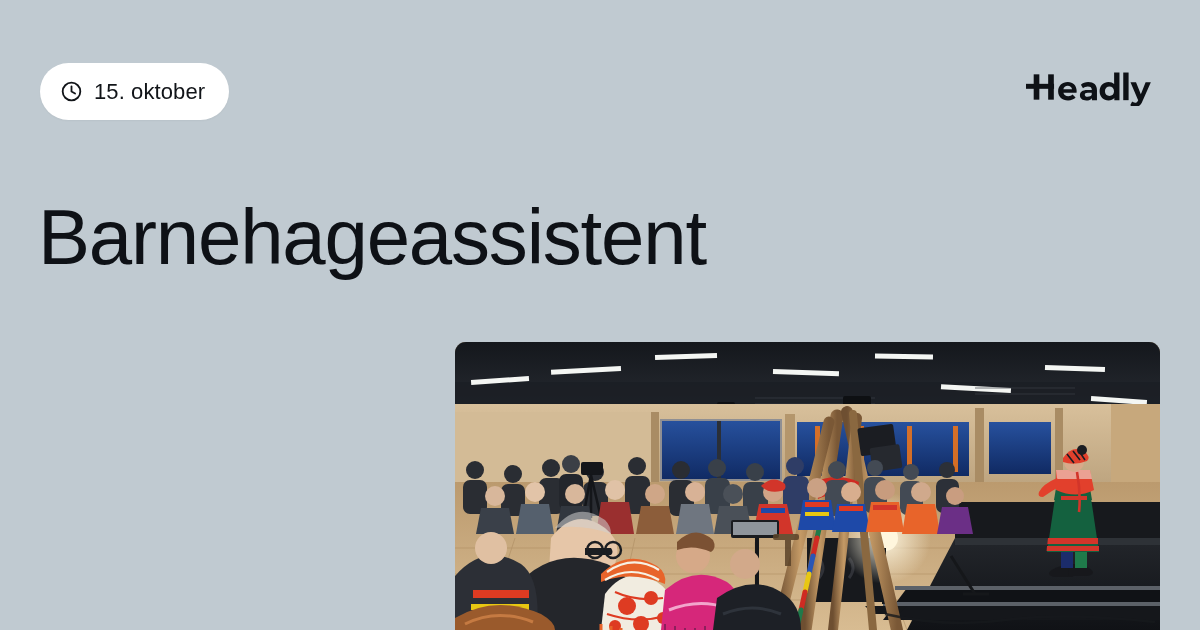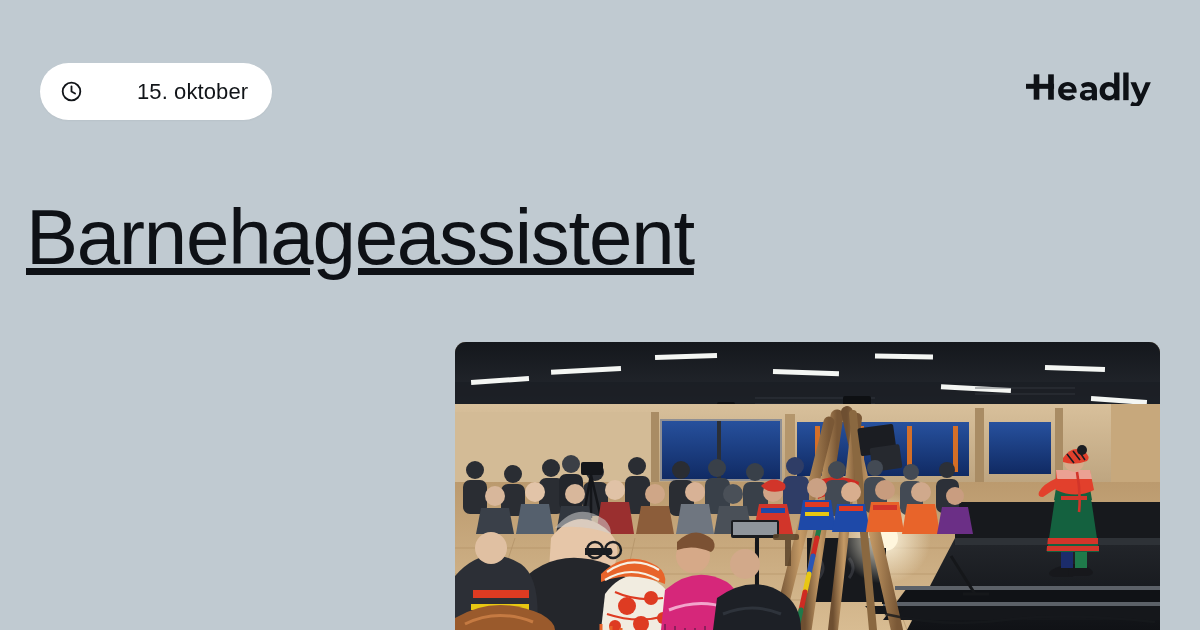--- a/index.html
+++ b/index.html
@@ -17,37 +17,36 @@
     height:57px;
     display:flex; align-items:center; gap:11px;
     padding:0 24px 0 20px;
     background:#ffffff;
     border-radius:29px;
     box-shadow:0 1px 2px rgba(0,0,0,.04);
   }
   .clock-icon { width:23px; height:23px; display:block; flex:none; }
   .date-text {
     font-size:22px; font-weight:400; color:#111418;
-    letter-spacing:.1px; white-space:nowrap;margin-left:43px;
+    letter-spacing:.1px; white-space:nowrap;
   }
 
   
   .logo {
     position:absolute; right:38px; top:68px;
     height:38px; display:flex; align-items:center;
   }
   .logo svg { height:38px; display:block; }
 
   
   .headline {
-    position:absolute; left:26px; top:196px;
+    position:absolute; left:38px; top:196px;
     font-size:78px; font-weight:400; line-height:1.06;
     color:#0e1116; letter-spacing:-1.2px;
     max-width:1050px;
-    text-decoration:underline;
   }
 
   
   .photo-frame {
     position:absolute; left:455px; top:342px;
     width:705px; height:288px;
     border-radius:11px 11px 0 0;
     overflow:hidden;
     background:#20242a;
   }

